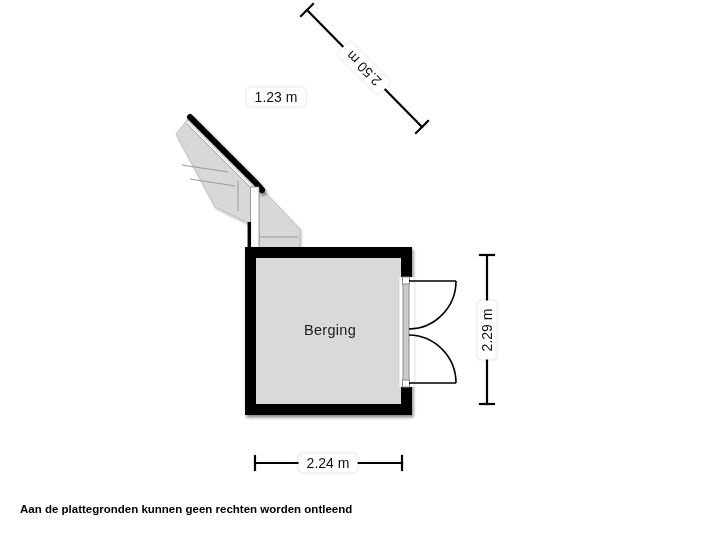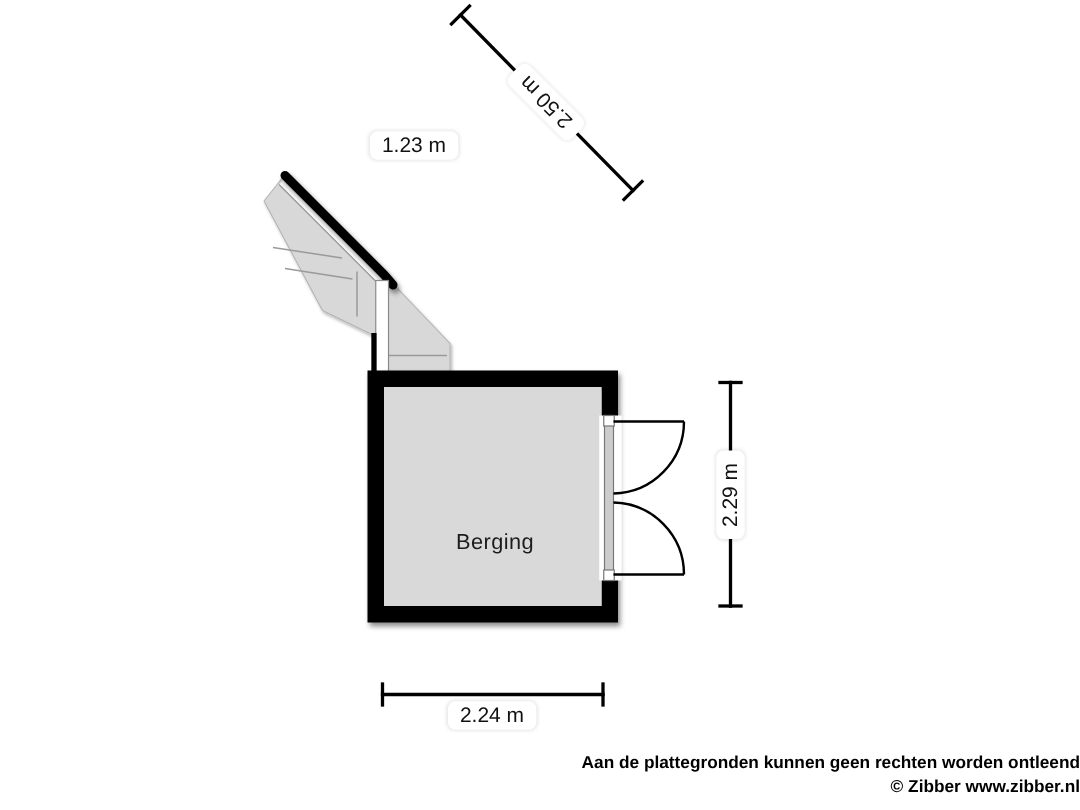--- a/index.html
+++ b/index.html
@@ -46,21 +46,21 @@
   .room-label {
     position:absolute;
     color:#1c1c1c;
     font-size:14.5px;
     letter-spacing:.3px;
     white-space:nowrap;
     transform: translate(-50%,-50%);
   }
   .footer {
     position:absolute; left:20px; top:501px; width:700px;
-    text-align:right;
+    text-align:left;
     color: var(--footer-text, #000);
     font-size:11.5px; font-weight:bold; line-height:16px;
   }
 </style>
 </head>
 <body style="--background: #ffffff; --wall: #000000; --floor: #d9d9d9; --stair-fill: #d8d8d8; --step-line: #9a9a9a; --dim-line: #000000; --label-bg: #ffffff; --label-text: #111111; --footer-text: #000000;">
 
 <div class="stage">
 
   <svg class="plan" width="720" height="540" viewBox="0 0 720 540">
@@ -118,28 +118,27 @@
         <path class="dim-line" d="M 480,404 L 494,404"></path>
       </g>
       <g>
         <path class="dim-line" d="M 255,463 L 402,463"></path>
         <path class="dim-line" d="M 255,456 L 255,470"></path>
         <path class="dim-line" d="M 402,456 L 402,470"></path>
       </g>
     </g>
   </svg>
 
-  <div class="room-label" style="left:330px; top:330px;margin-top:32px;">Berging</div>
+  <div class="room-label" style="left:330px; top:330px;">Berging</div>
 
   <div class="dim-label center-anchor" style="left:276px; top:97px;">1.23 m</div>
 
   <div class="dim-label rot-135" style="left:364px; top:68px;">2.50 m</div>
 
   <div class="dim-label rot-90" style="left:487px; top:330px;">2.29 m</div>
 
-  <div class="dim-label center-anchor" style="left:328px; top:477px;">2.24 m</div>
+  <div class="dim-label center-anchor" style="left:328px; top:463px;">2.24 m</div>
 
   <div class="footer">
     <div>Aan de plattegronden kunnen geen rechten worden ontleend</div>
-    <div>© Zibber www.zibber.nl</div>
   </div>
 
 </div>
 
 </body></html>

